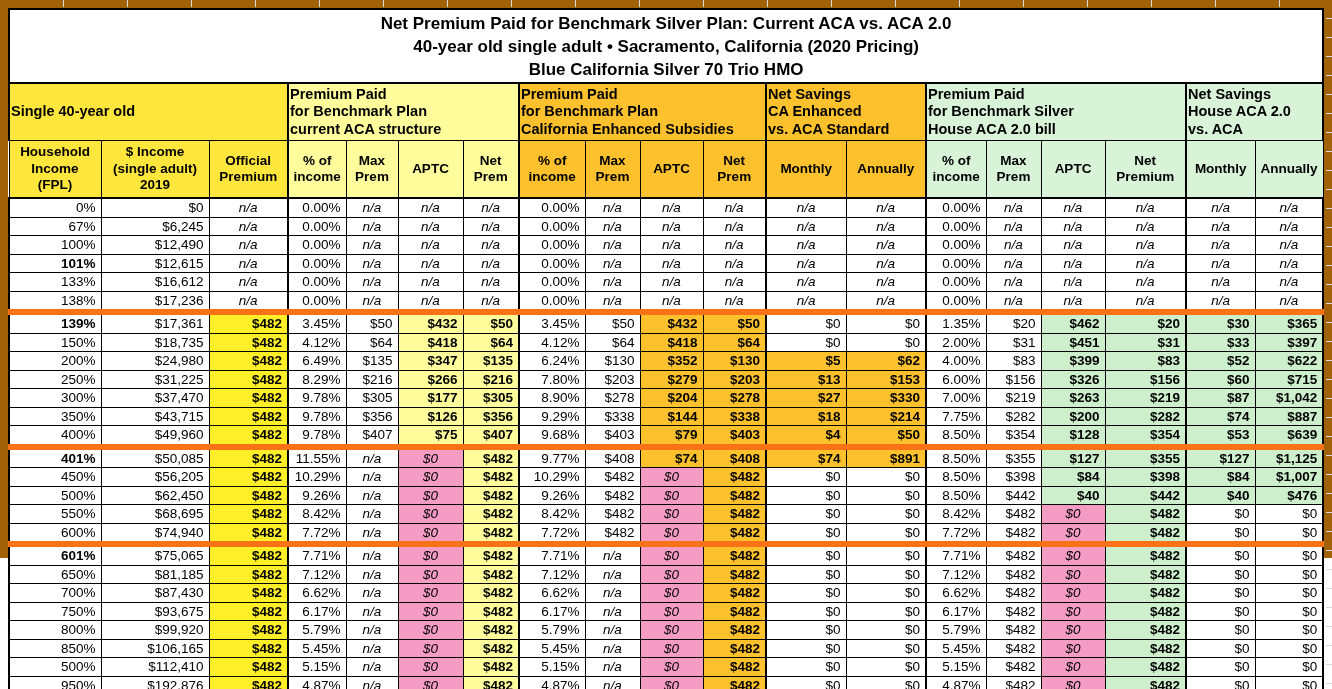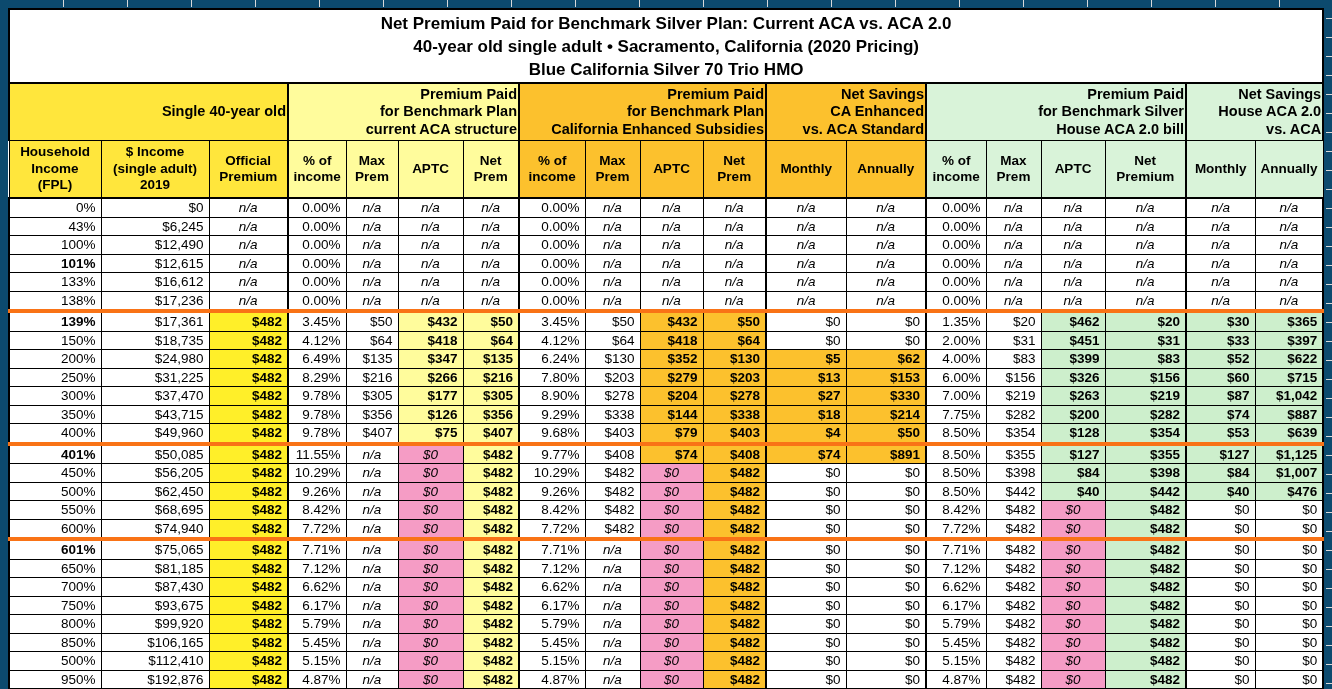--- a/index.html
+++ b/index.html
@@ -11,21 +11,21 @@
     --grnh:#D9F3D9;     
     --grn:#CDEFCC;      
   }
   html,body{margin:0;padding:0;}
   body{
     background:#ffffff;
     font-family:"Liberation Sans", sans-serif;
     color:#000;
     width:1332px;height:689px;overflow:hidden;
   }
-  .sheet{position:relative;width:1332px;height:689px;background:#0c4a6e;}
+  .sheet{position:relative;width:1332px;height:558px;background:#a16207;}
   .grid-top{
     position:absolute;top:0;left:0;width:1332px;height:7px;
     background:repeating-linear-gradient(to right, transparent 0 63px, #d9d9d9 63px 64px);
   }
   .grid-right{
     position:absolute;top:0;right:0;width:6px;height:689px;
     background:repeating-linear-gradient(to bottom, transparent 0 18px, #d9d9d9 18px 19px);
   }
   table{
     border-collapse:collapse;
@@ -36,21 +36,21 @@
   }
   th,td{border:1px solid #000;overflow:hidden;white-space:nowrap;}
   .title-cell{
     height:70px;background:#fff;text-align:center;vertical-align:middle;
     font-weight:bold;font-size:17px;line-height:23px;
     border-bottom:2px solid #000;border-top:2px solid #000;
     border-left:2px solid #000;border-right:2px solid #000;
   }
   .gh{
     height:54px;font-weight:bold;font-size:14.5px;line-height:17.5px;
-    text-align:right;vertical-align:middle;white-space:pre-line;
+    text-align:left;vertical-align:middle;white-space:pre-line;
     border-left:2px solid #000;border-right:2px solid #000;
   }
   .ch{
     height:54px;font-weight:bold;font-size:13.5px;line-height:16.5px;
     text-align:center;vertical-align:middle;white-space:pre-line;
     border-bottom:2px solid #000;
   }
   th.yel{background:var(--yel);margin-left:24px;}
   th.pyel{background:var(--pyel);}
   th.org{background:var(--org);}
@@ -61,21 +61,21 @@
   }
   td.b{font-weight:bold;}
   td.i{}
   td.na{font-style:italic;text-align:center;padding:0;}
   td.y{background:var(--cyel);font-weight:bold;}
   td.py{background:var(--pyel);font-weight:bold;}
   td.o{background:var(--org);font-weight:bold;}
   td.g{background:var(--grn);font-weight:bold;}
   td.p{background:var(--pnk);font-style:italic;text-align:center;padding:0;}
   td.gl,th.gl{border-left:2px solid #000;}
-  tr.tt td{border-top:4px solid #f97316;}
+  tr.tt td{border-top:6px solid #f97316;}
   tbody tr:last-child td{border-bottom:2px solid #000;}
   tbody td:first-child{border-left:2px solid #000;}
   tbody td:last-child{border-right:2px solid #000;}
 </style>
 </head>
 <body>
 
 <div class="sheet">
   <div class="grid-top"></div>
   <div class="grid-right"></div>
@@ -180,21 +180,21 @@
           <td class="na gl">n/a</td>
           <td class="na">n/a</td>
           <td class="i gl">0.00%</td>
           <td class="na">n/a</td>
           <td class="na">n/a</td>
           <td class="na">n/a</td>
           <td class="na gl">n/a</td>
           <td class="na">n/a</td>
         </tr>
         <tr>
-          <td class="">43%</td>
+          <td class="">67%</td>
           <td class="">$6,245</td>
           <td class="na">n/a</td>
           <td class="i gl">0.00%</td>
           <td class="na">n/a</td>
           <td class="na">n/a</td>
           <td class="na">n/a</td>
           <td class="i gl">0.00%</td>
           <td class="na">n/a</td>
           <td class="na">n/a</td>
           <td class="na">n/a</td>

